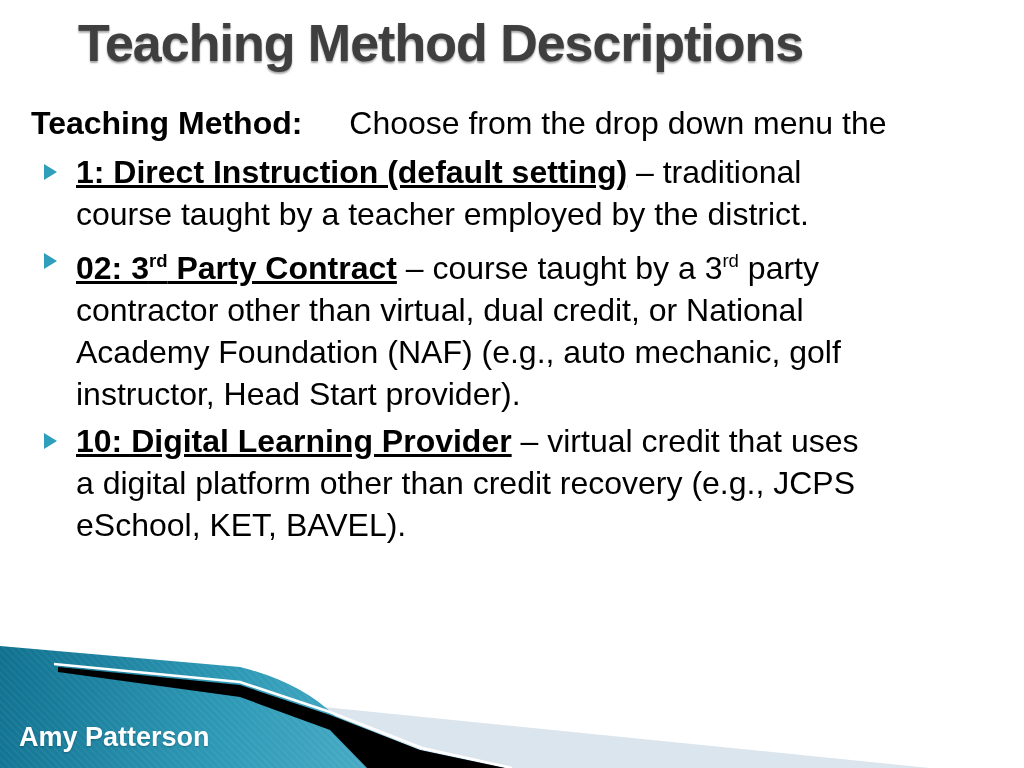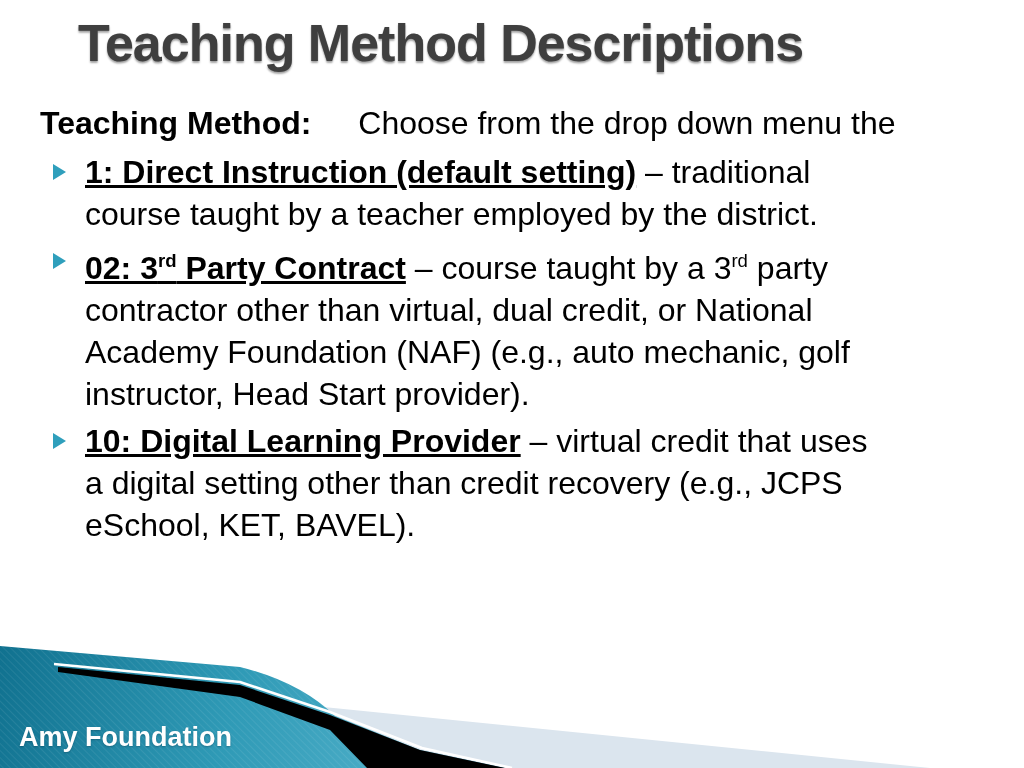--- a/index.html
+++ b/index.html
@@ -15,21 +15,21 @@
   .title{
     position:absolute;left:78px;top:13px;
     font-size:52px;font-weight:bold;color:#3f3f3f;
     letter-spacing:-1px;
     text-shadow:0 2px 2px rgba(0,0,0,0.35), 0 0 1px rgba(0,0,0,0.2);
     white-space:nowrap;
   }
 
   
   .content{
-    position:absolute;left:40px;top:102px;width:975px;
+    position:absolute;left:31px;top:102px;width:975px;
     font-size:32px;line-height:42px;
   }
   .line{white-space:nowrap;}
   .intro{margin-bottom:7px;}
   .intro-label{font-weight:bold;margin-right:38px;}
 
   .bullet{position:relative;padding-left:45px;margin-bottom:5px;}
   .marker{
     position:absolute;left:13px;top:13px;
     width:0;height:0;
@@ -74,21 +74,21 @@
       <div class="line"><span class="head"><span>02: 3</span><span class="sup">rd</span><span> Party Contract</span></span><span> – course taught by a 3</span><span class="sup">rd</span><span> party</span></div>
       <div class="line"><span>contractor </span><span class="b">other than virtual, dual credit, or National</span></div>
       <div class="line"><span class="b">Academy Foundation (NAF)</span><span> (e.g., auto mechanic, golf</span></div>
       <div class="line">instructor, Head Start provider).</div>
     </div>
 
 
     <div class="bullet">
       <span class="marker"></span>
       <div class="line"><span class="head">10: Digital Learning Provider</span><span> – virtual credit that uses</span></div>
-      <div class="line"><span>a digital setting </span><span class="b">other than credit recovery</span><span> (e.g., JCPS</span></div>
+      <div class="line"><span>a digital platform </span><span class="b">other than credit recovery</span><span> (e.g., JCPS</span></div>
       <div class="line">eSchool, KET, BAVEL).</div>
     </div>
 
   </div>
 
   <svg class="footer-art" viewBox="0 0 1024 130" xmlns="http://www.w3.org/2000/svg" aria-hidden="true">
     <defs>
       <linearGradient id="tealGrad" gradientUnits="userSpaceOnUse" x1="0" y1="0" x2="520" y2="130">
         <stop offset="0" stop-color="#10718f"></stop>
         <stop offset="0.45" stop-color="#2f9ab6"></stop>
@@ -103,15 +103,15 @@
     <path d="M235,60 L930,130 L440,130 Z" fill="#dbe5ee"></path>
 
     <path d="M0,8 L240,29 Q300,44 335,78 L420,112 L505,130 L0,130 Z" fill="url(#tealGrad)"></path>
     <path d="M0,8 L240,29 Q300,44 335,78 L420,112 L505,130 L0,130 Z" fill="url(#tealStripes)"></path>
 
     <path d="M54,26 L240,44 L330,74 L422,110 L512,130" fill="none" stroke="#ffffff" stroke-width="2.5"></path>
 
     <path d="M58,29 L240,47 L330,77 L420,112 L505,130 L367,130 L330,92 L240,59 L58,34 Z" fill="#000000"></path>
   </svg>
 
-  <div class="author">Amy Foundation</div>
+  <div class="author">Amy Patterson</div>
 
 </div>
 
 </body></html>

